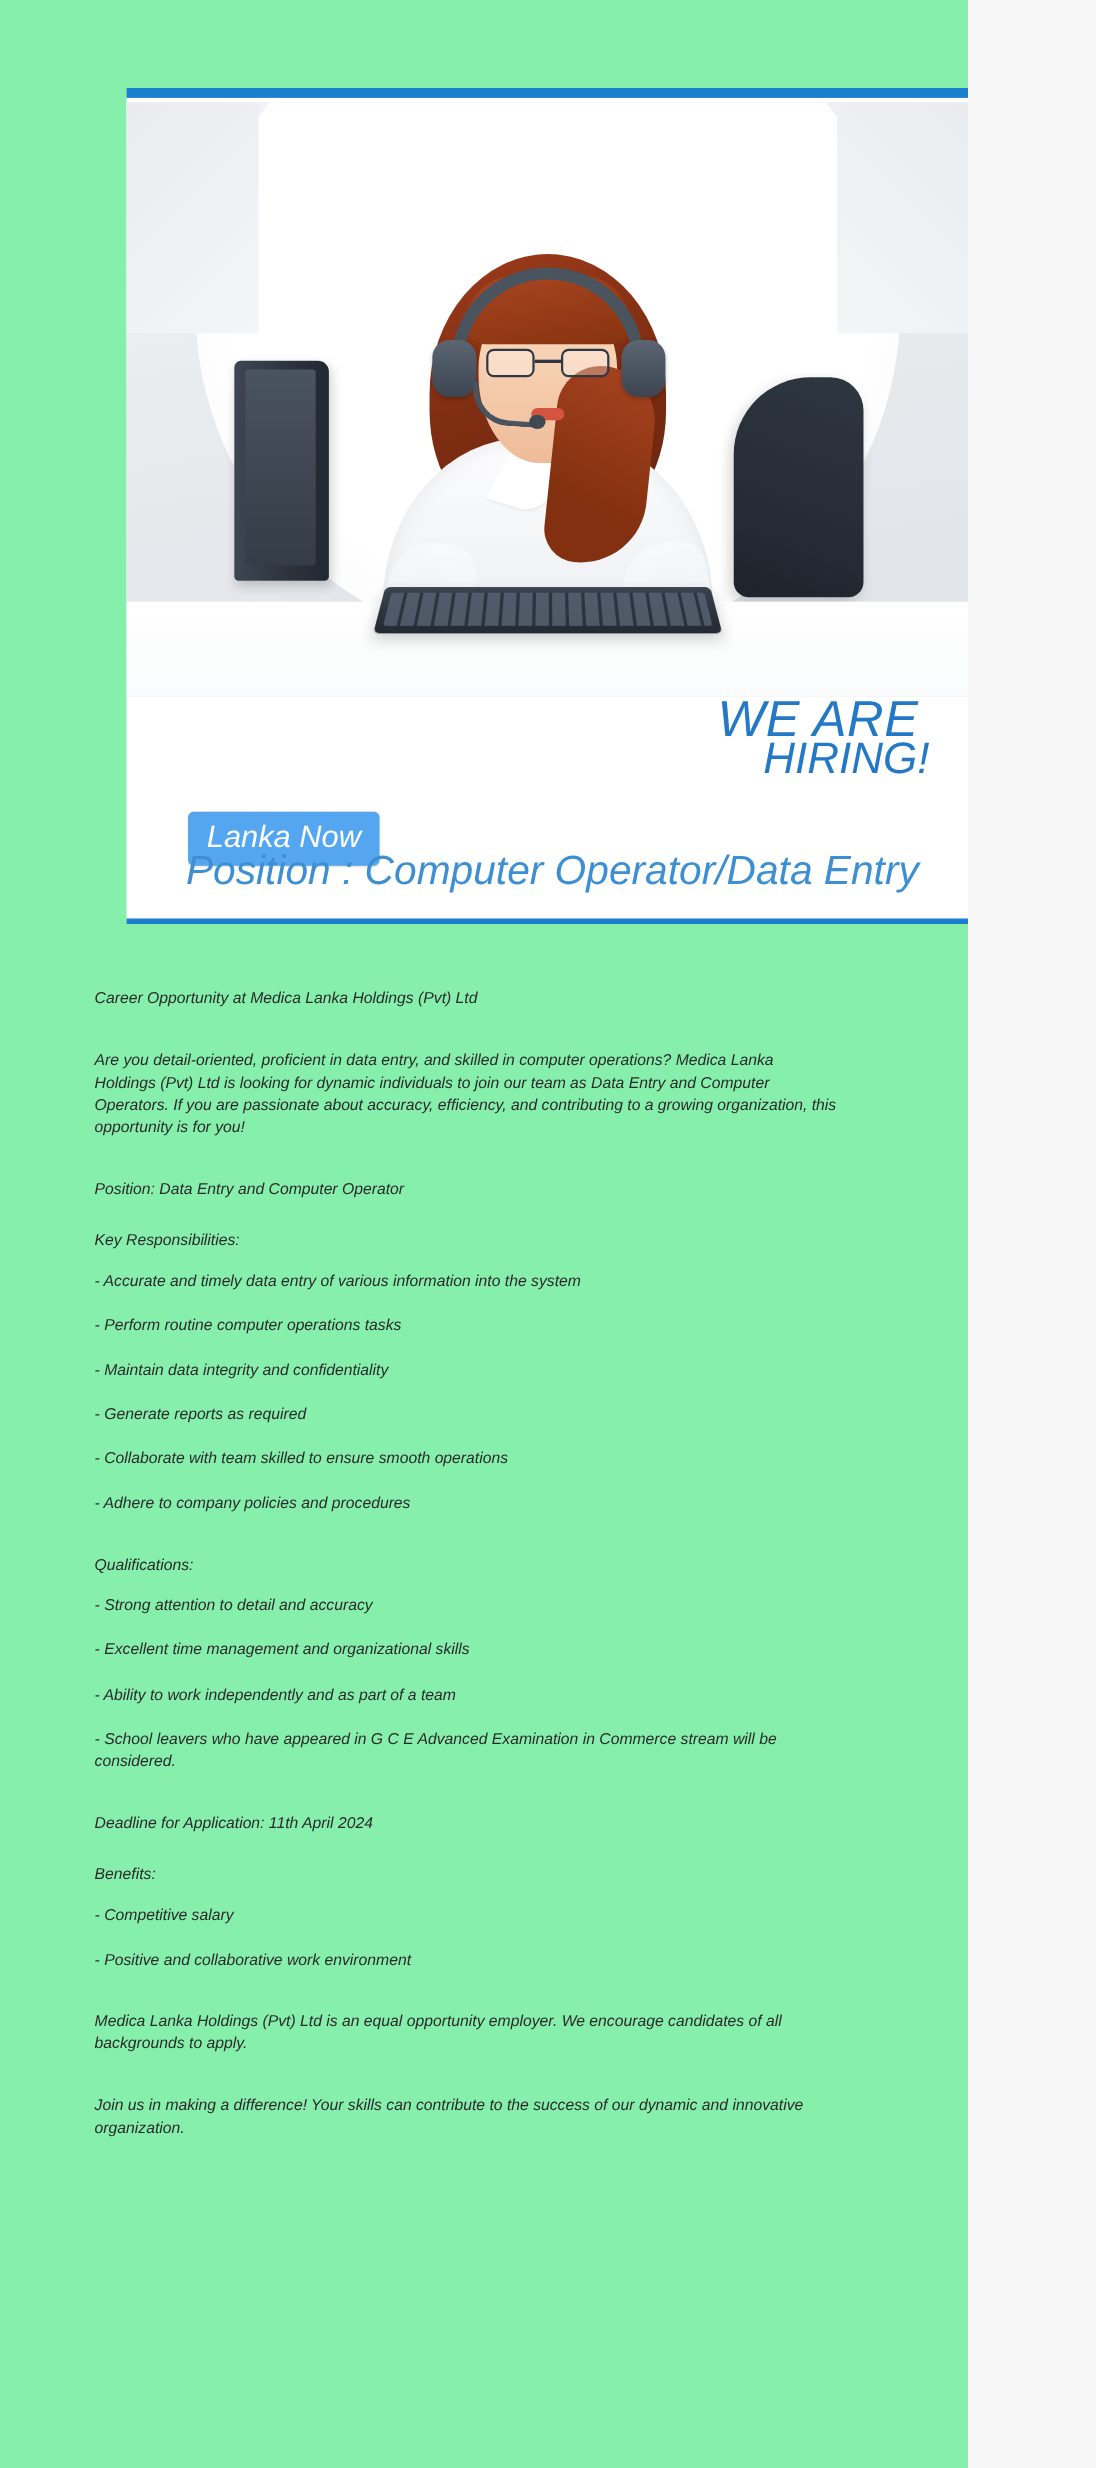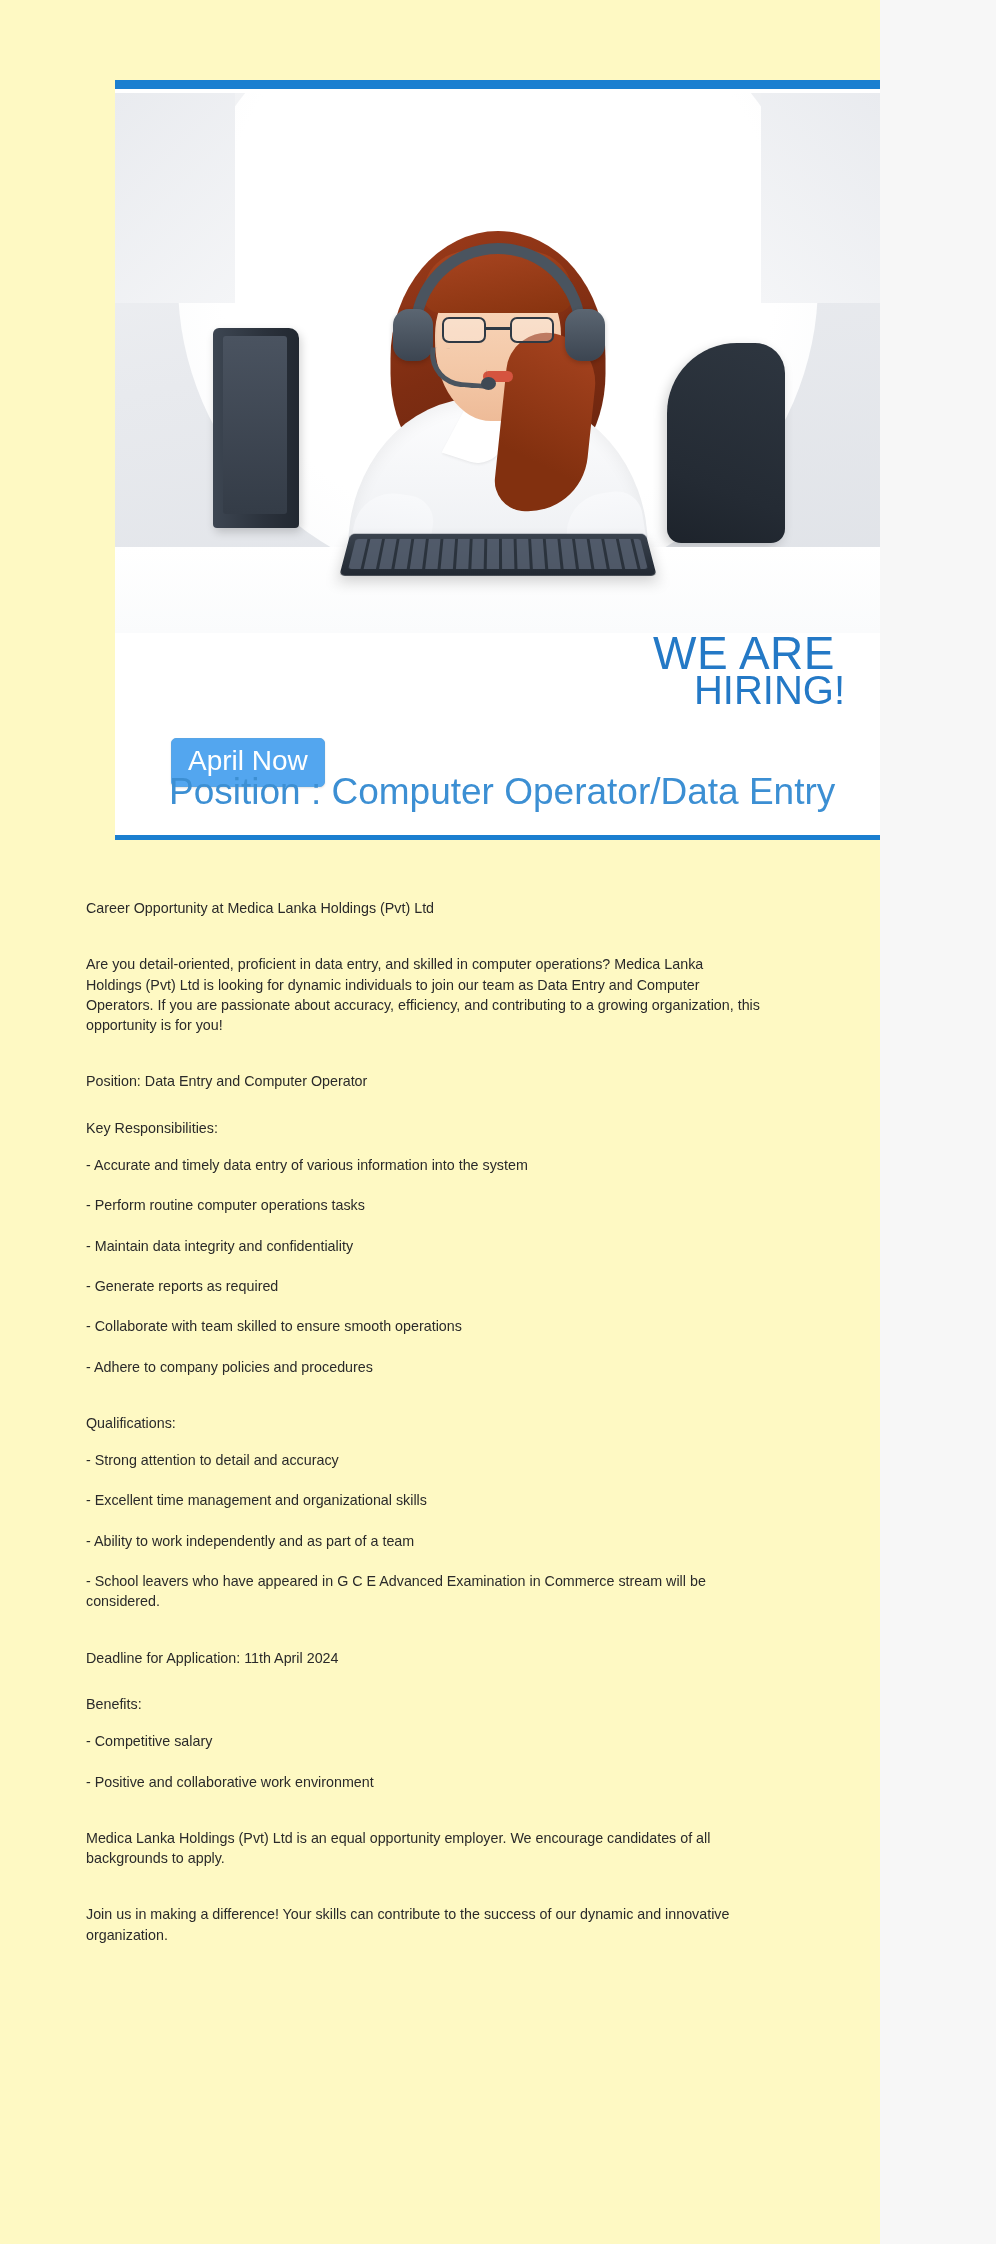--- a/index.html
+++ b/index.html
@@ -6,23 +6,24 @@
   html, body { margin: 0; padding: 0; }
   body {
     width: 996px;
     background: #f7f7f7;
     font-family: "Liberation Sans", sans-serif;
     -webkit-font-smoothing: antialiased;
   }
   .page {
     width: 880px;
     min-height: 2244px;
-    background: #fef9c3;
+    background: #86efac;
     position: relative;
     overflow: hidden;
+    font-style: italic;
   }
 
   
   .banner-wrap {
     position: relative;
     margin: 80px 0 0 0;
     padding: 0 115px 0 115px;
   }
   .banner {
     position: relative;
@@ -347,21 +348,21 @@
           <div class="mic-tip"></div>
         </div>
 
         <div class="desk"></div>
         <div class="keyboard"></div>
       </div>
 
       <div class="banner-text">
         <div class="we-are">WE ARE</div>
         <div class="hiring">HIRING!</div>
-        <div class="apply-now">April Now</div>
+        <div class="apply-now">Lanka Now</div>
         <div class="position-line">Position : Computer Operator/Data Entry</div>
       </div>
 
       <div class="banner-bottom-rule"></div>
     </div>
   </div>
 
   <div class="content">
 
     <p class="section-head">Career Opportunity at Medica Lanka Holdings (Pvt) Ltd</p>

